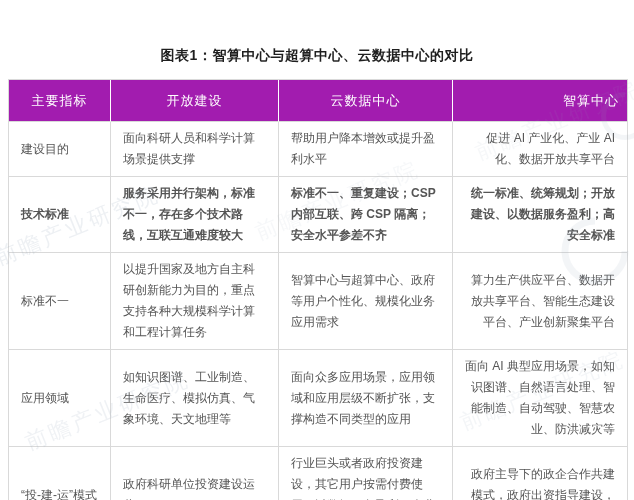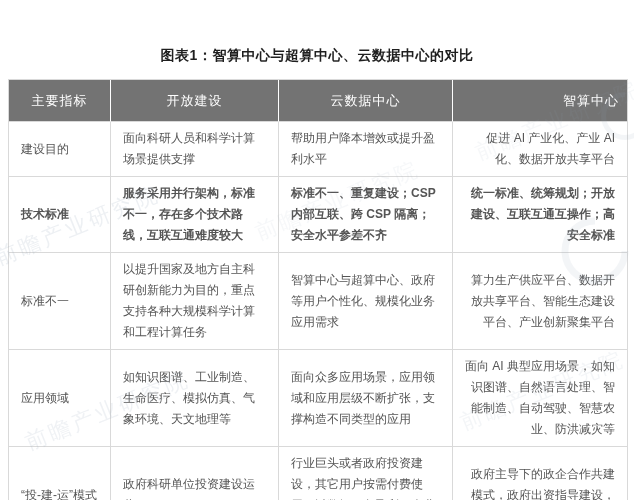--- a/index.html
+++ b/index.html
@@ -44,21 +44,21 @@
     padding: 6px 12px;
     font-size: 12px;
     color: #555555;
     line-height: 21px;
     word-break: break-all;
   }
   th:last-child, td:last-child { border-right: none; text-align: right; }
   tr:last-child td { border-bottom: none; }
 
   thead th {
-    background: #737373;
+    background: #a21caf;
     color: #ffffff;
     font-size: 13px;
     text-align: center;
     border-right: 1px solid #ffffff;
     border-bottom: 1px solid #d9d9d9;
     height: 42px;
     padding: 4px 8px;
     letter-spacing: 1px;
   }
   thead th:last-child { border-right: none; }
@@ -130,21 +130,21 @@
         <tr class="r1">
           <td>建设目的</td>
           <td>面向科研人员和科学计算场景提供支撑</td>
           <td>帮助用户降本增效或提升盈利水平</td>
           <td>促进 AI 产业化、产业 AI 化、数据开放共享平台</td>
         </tr>
         <tr class="r2">
           <td>技术标准</td>
           <td>服务采用并行架构，标准不一，存在多个技术路线，互联互通难度较大</td>
           <td>标准不一、重复建设；CSP 内部互联、跨 CSP 隔离；安全水平参差不齐</td>
-          <td>统一标准、统筹规划；开放建设、互联互通互操作；高安全标准</td>
+          <td>统一标准、统筹规划；开放建设、以数据服务盈利；高安全标准</td>
         </tr>
         <tr class="r3">
           <td>标准不一</td>
           <td>以提升国家及地方自主科研创新能力为目的，重点支持各种大规模科学计算和工程计算任务</td>
           <td>智算中心与超算中心、政府等用户个性化、规模化业务应用需求</td>
           <td>算力生产供应平台、数据开放共享平台、智能生态建设平台、产业创新聚集平台</td>
         </tr>
         <tr class="r4">
           <td>应用领域</td>
           <td>如知识图谱、工业制造、生命医疗、模拟仿真、气象环境、天文地理等</td>

